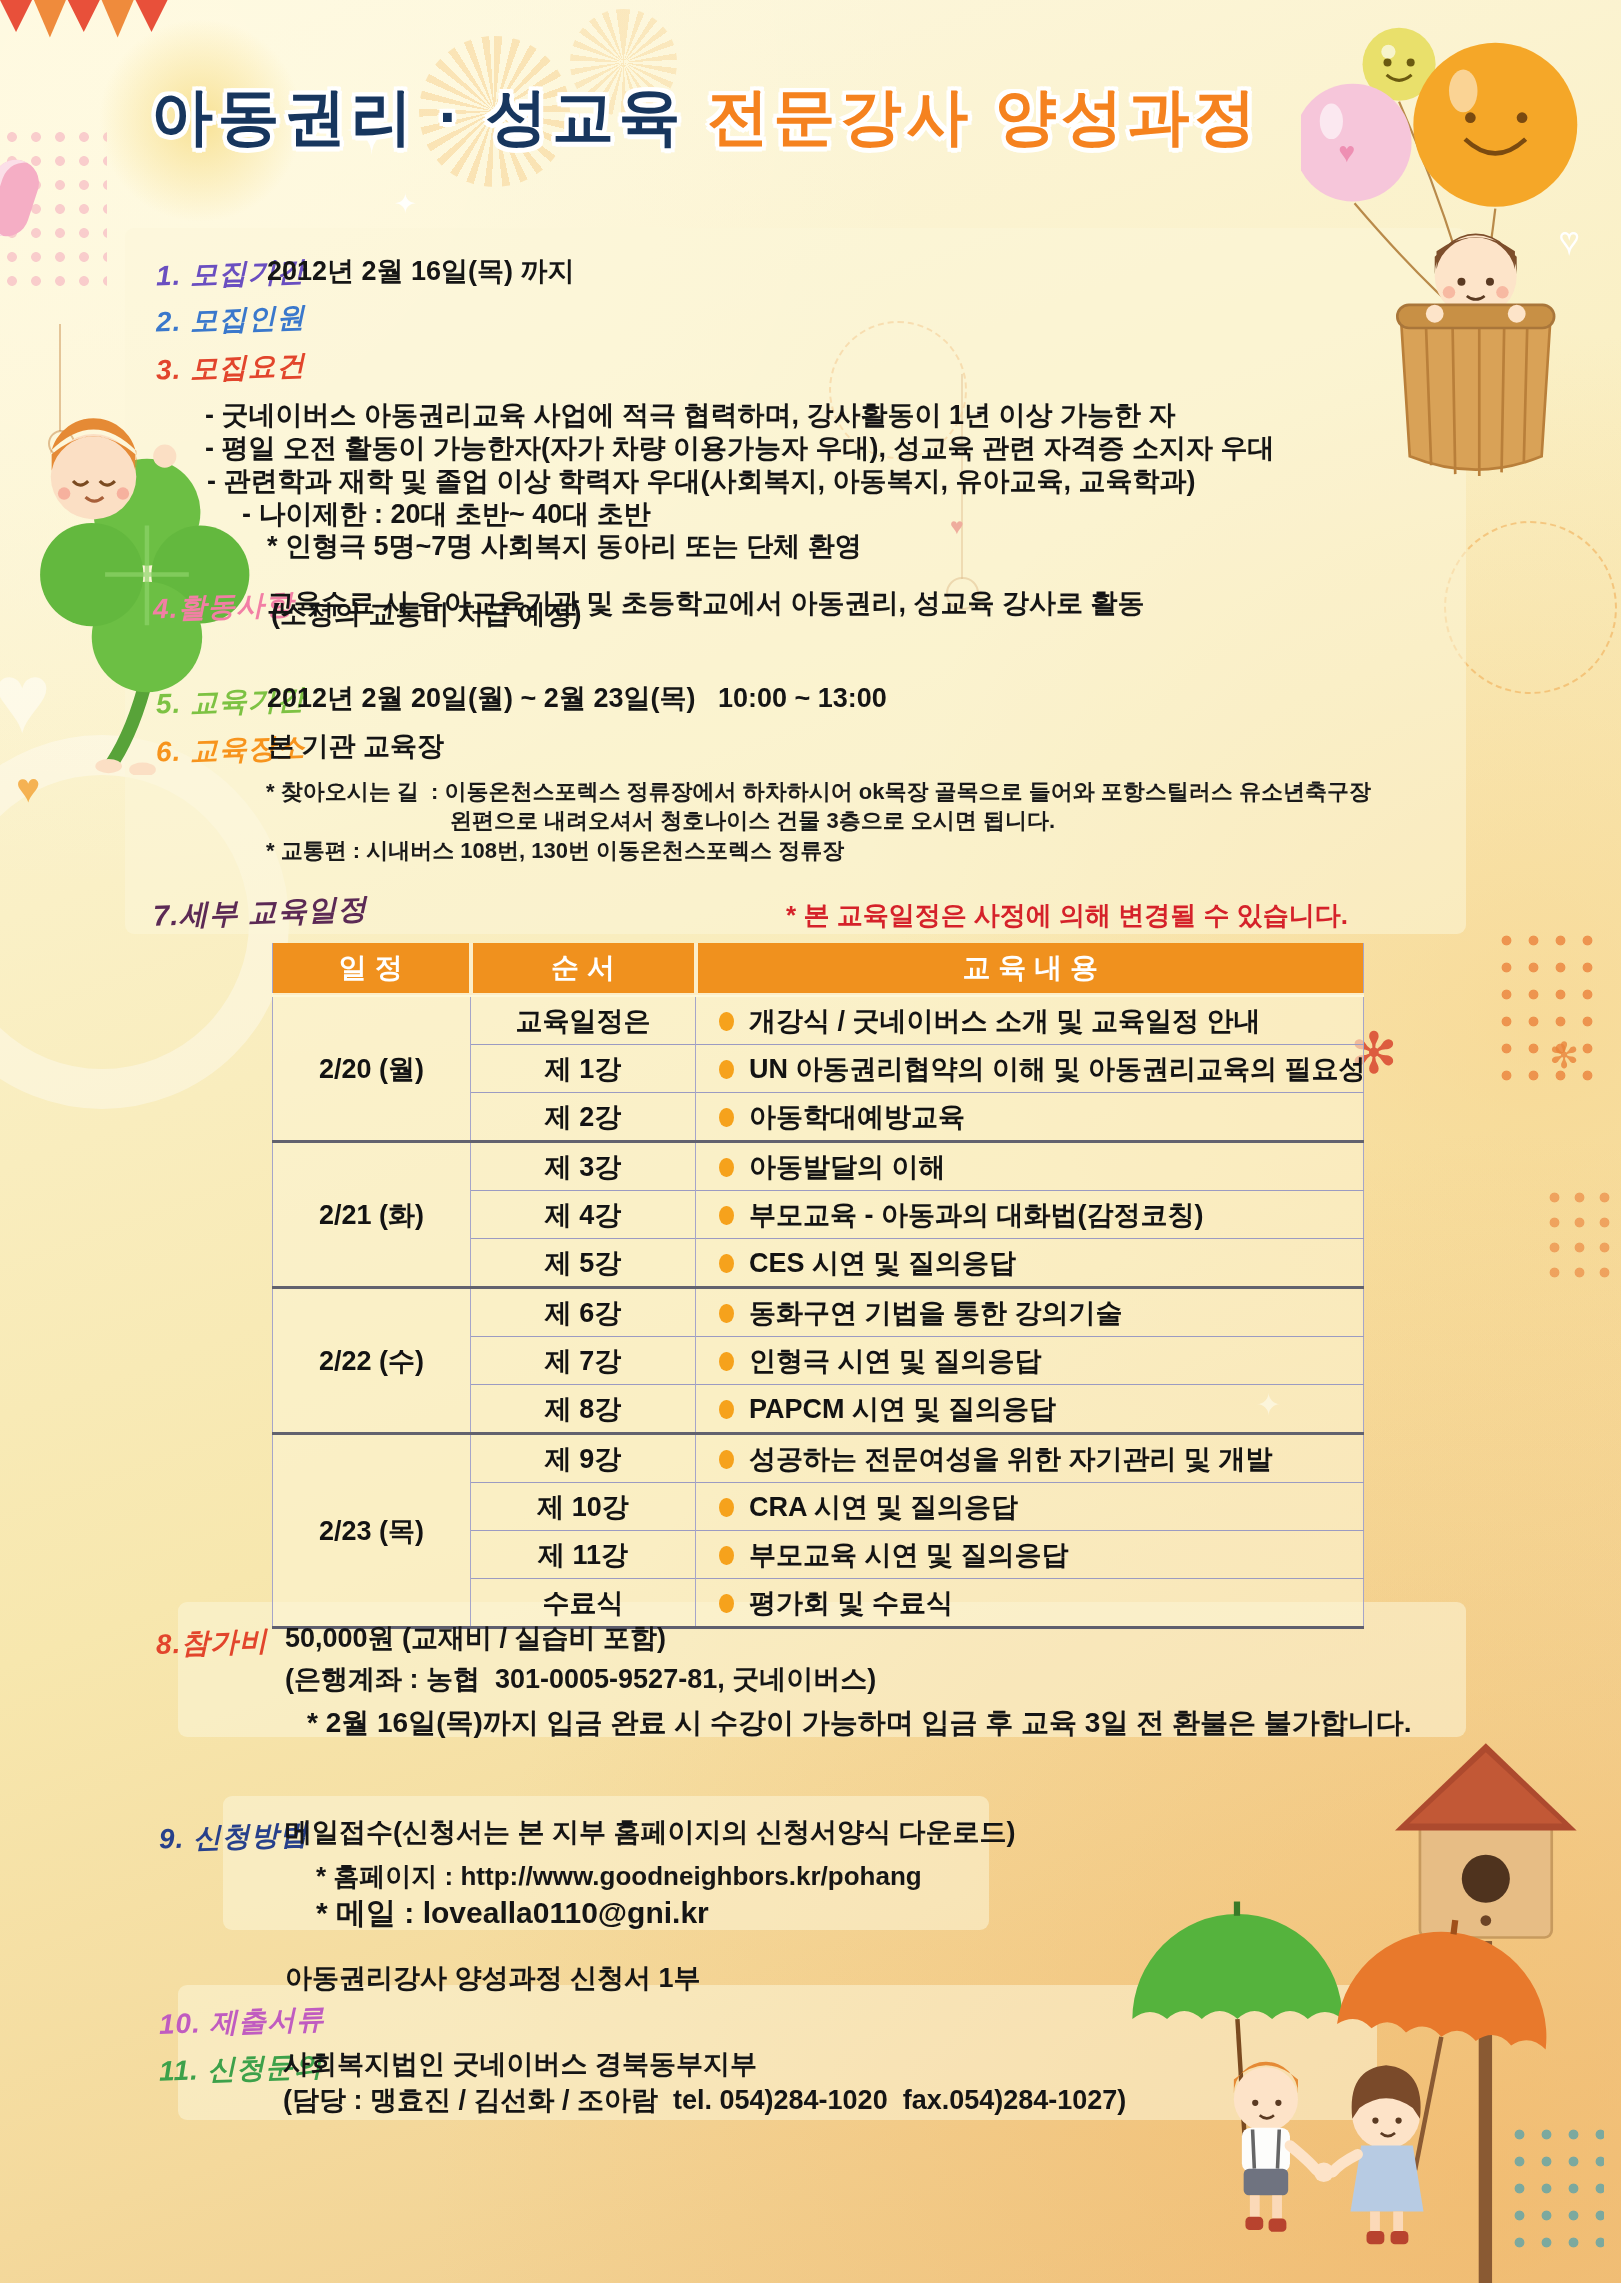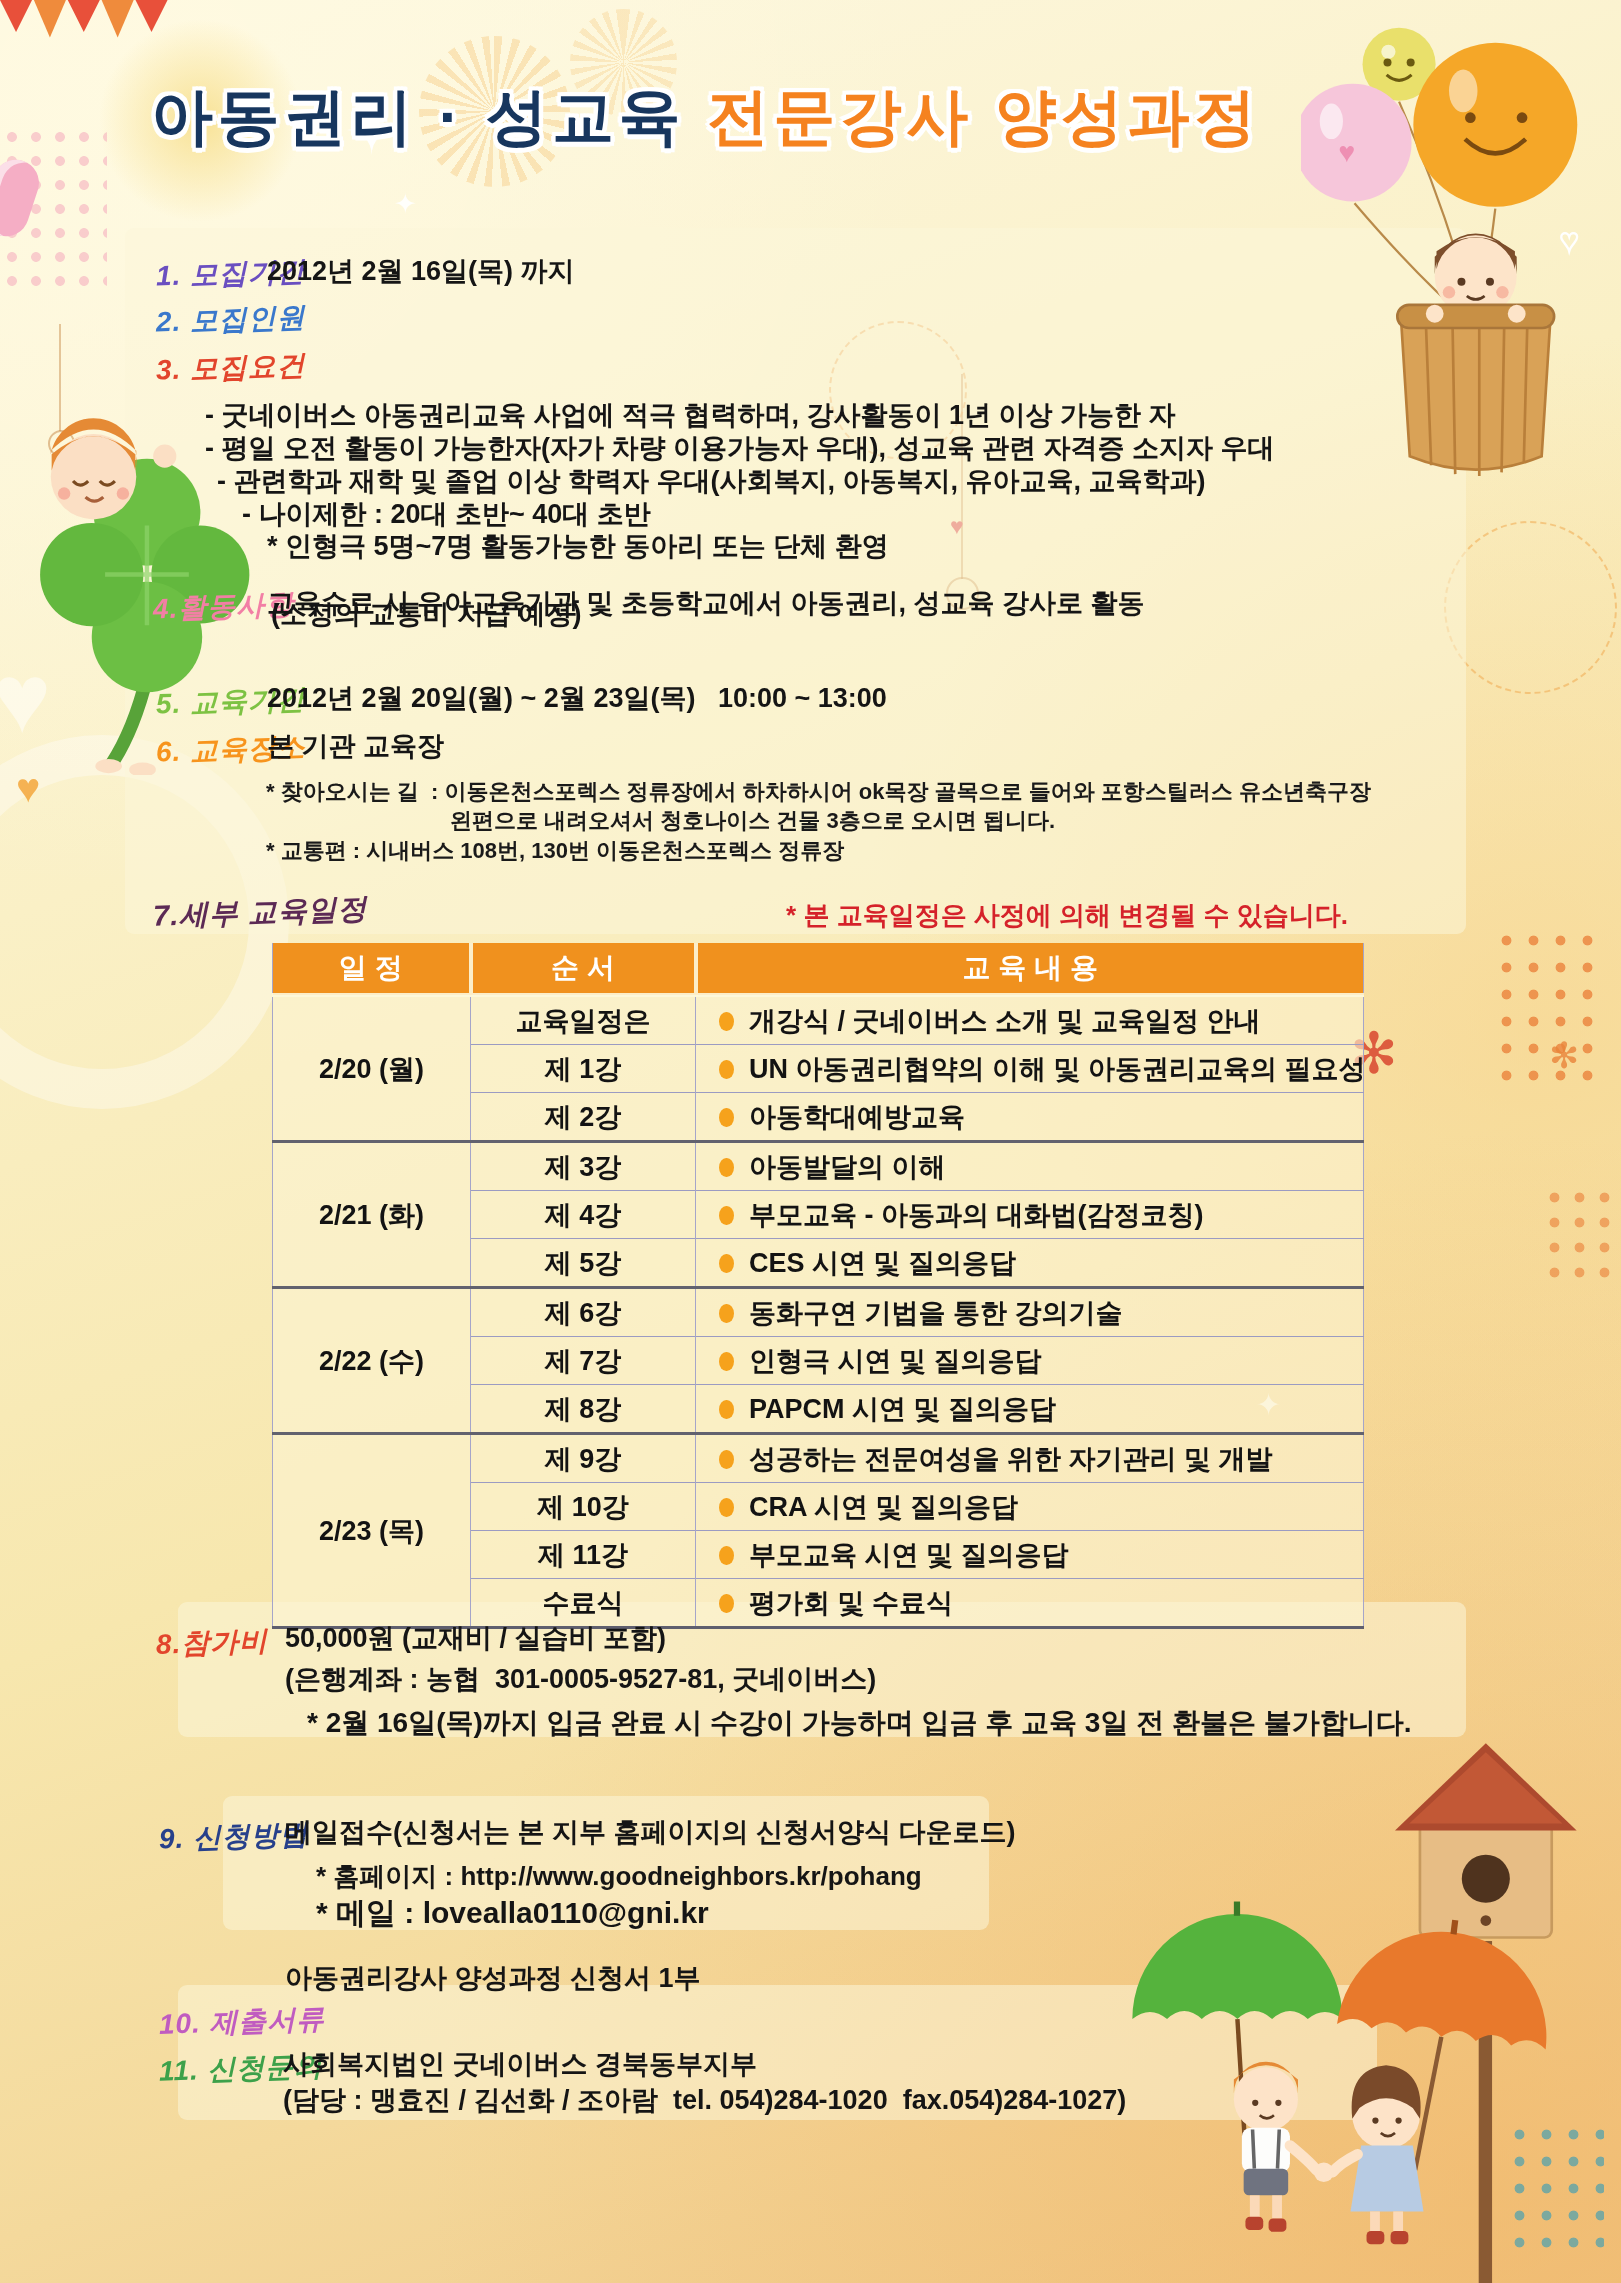--- a/index.html
+++ b/index.html
@@ -185,23 +185,23 @@
   <div class="abs title" style="left:151px;top:75px;"><span class="t1">아동권리 · 성교육</span><span class="t2"> 전문강사 양성과정</span></div>
 
   <div class="abs sec-head" style="left:156px;top:255px;color:#6a4fc0;"><span>1.</span> <span>모집기간</span></div>
   <div class="abs body" style="left:267px;top:253px;">2012년 2월 16일(목) 까지</div>
 
   <div class="abs sec-head" style="left:156px;top:301px;color:#3a78cc;"><span>2.</span> <span>모집인원</span></div>
 
   <div class="abs sec-head" style="left:156px;top:349px;color:#e2452c;"><span>3.</span> <span>모집요건</span></div>
   <div class="abs body" style="left:205px;top:397px;">- 굿네이버스 아동권리교육 사업에 적극 협력하며, 강사활동이 1년 이상 가능한 자</div>
   <div class="abs body" style="left:205px;top:430px;">- 평일 오전 활동이 가능한자(자가 차량 이용가능자 우대), 성교육 관련 자격증 소지자 우대</div>
-  <div class="abs body" style="left:217px;top:463px;text-align:right;">- 관련학과 재학 및 졸업 이상 학력자 우대(사회복지, 아동복지, 유아교육, 교육학과)</div>
+  <div class="abs body" style="left:207px;top:463px;text-align:right;">- 관련학과 재학 및 졸업 이상 학력자 우대(사회복지, 아동복지, 유아교육, 교육학과)</div>
   <div class="abs body" style="left:205px;top:496px;margin-left:37px;">- 나이제한 : 20대 초반~ 40대 초반</div>
-  <div class="abs body" style="left:267px;top:528px;">* 인형극 5명~7명 활동가능한 동아리 또는 단체 환영</div>
+  <div class="abs body" style="left:267px;top:528px;">* 인형극 5명~7명 사회복지 동아리 또는 단체 환영</div>
 
   <div class="abs sec-head" style="left:153px;top:588px;color:#f27fa5;"><span>4.</span><span>활동사항</span></div>
   <div class="abs body" style="left:267px;top:585px;">교육수료 시 유아교육기관 및 초등학교에서 아동권리, 성교육 강사로 활동</div>
   <div class="abs body" style="left:271px;top:596px;">(소정의 교통비 지급 예정)</div>
 
   <div class="abs sec-head" style="left:156px;top:683px;color:#7dc243;"><span>5.</span> <span>교육기간</span></div>
   <div class="abs body" style="left:267px;top:680px;">2012년 2월 20일(월) ~ 2월 23일(목)   10:00 ~ 13:00</div>
 
   <div class="abs sec-head" style="left:156px;top:731px;color:#f7941d;"><span>6.</span> <span>교육장소</span></div>
   <div class="abs body" style="left:267px;top:728px;">본 기관 교육장</div>

